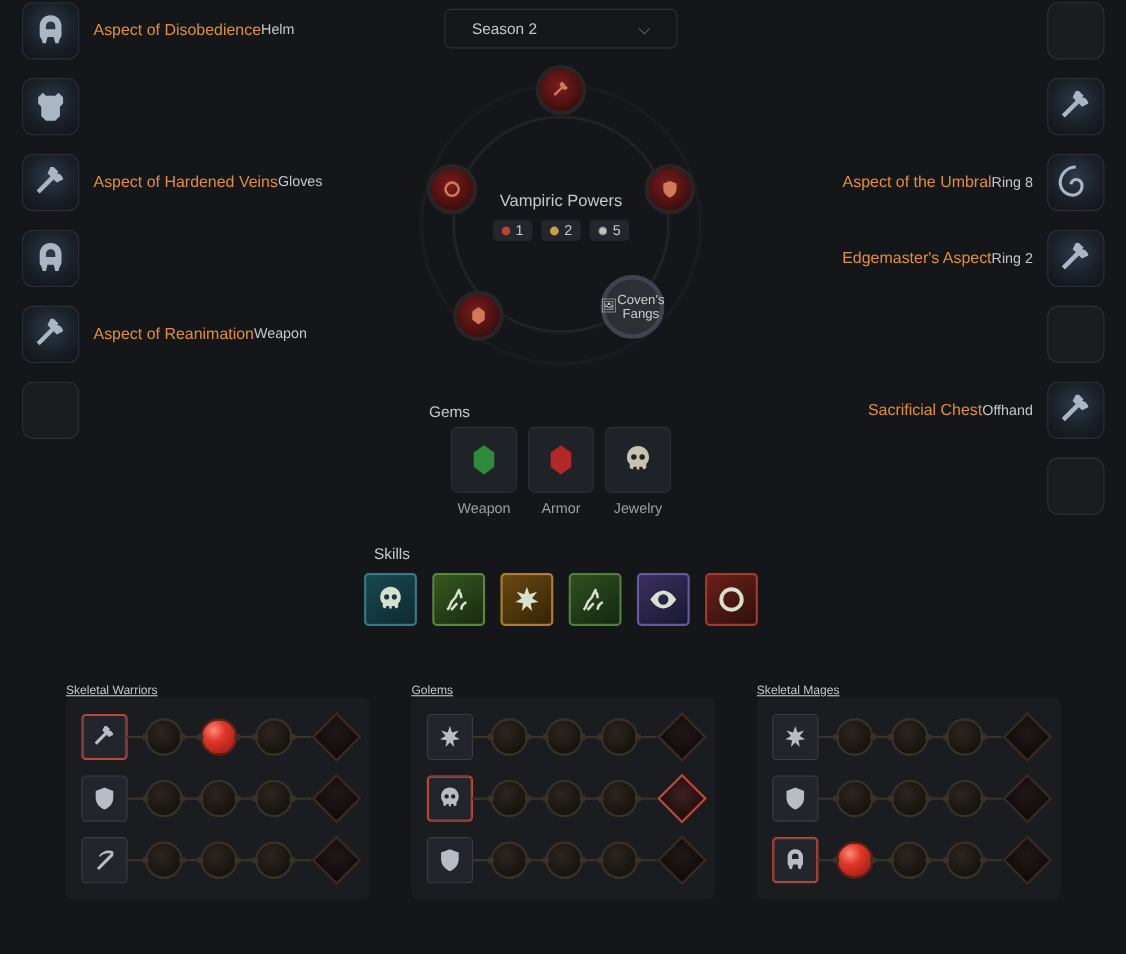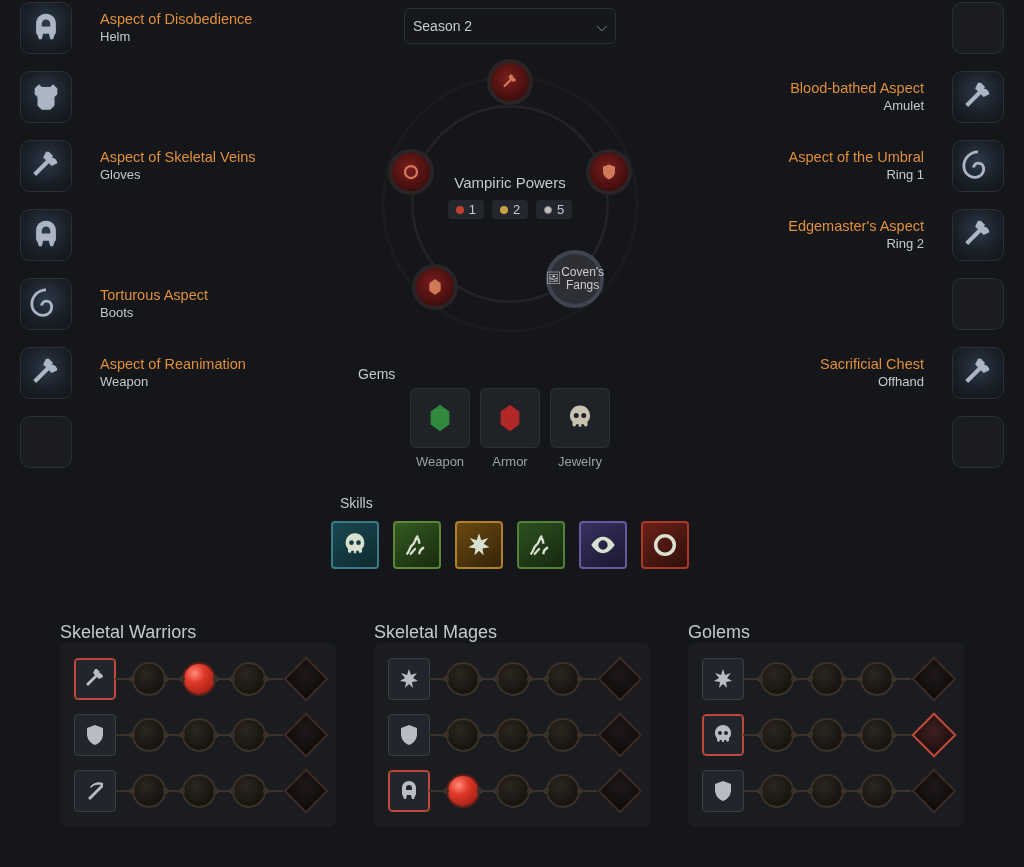--- a/index.html
+++ b/index.html
@@ -36,35 +36,35 @@
     width: 52px; height: 52px;
     border: 1px solid var(--border);
     border-radius: 10px;
     background: radial-gradient(circle at 50% 40%, #2c3a4a 0%, #1a2028 55%, #10141a 100%);
     display: flex; align-items: center; justify-content: center;
     color: #aab6c4;
     flex-shrink: 0;
   }
   .slot-icon.empty { background: var(--panel); }
   .slot-icon svg { width: 34px; height: 34px; }
-  .slot-text { margin: 0 28px; display: flex; flex-direction: column; }
+  .slot-text { margin: 0 13px; display: flex; }
   .slot-col.right .slot-text { align-items: flex-end; text-align: right; }
   .aspect-name { color: var(--orange); font-weight: 500; line-height: 1.25; font-size: 14.5px; }
   .slot-name { color: var(--text); font-size: 13px; line-height: 1.3; }
 
   .center-col { position: absolute; left: 330px; width: 360px; top: 0; }
 
   .season-sel {
     width: 212px; height: 36px;
     margin: 8px auto 10px auto;
     border: 1px solid var(--border);
     border-radius: 6px;
     background: #15171b;
     display: flex; align-items: center; justify-content: space-between;
-    padding: 0 8px;
+    padding: 0 24px;
     color: var(--text);
     cursor: pointer;
   }
   .season-sel .chev { color: #7b8088; }
 
   .vamp-area { position: relative; height: 300px; text-decoration: underline; }
   .vamp-ring {
     position: absolute;
     left: 50%; top: 50%;
     width: 280px; height: 280px;
@@ -93,21 +93,21 @@
     color: #d07a5a;
   }
   .vamp-node svg { width: 18px; height: 18px; }
   .vamp-node.n1 { left: 157px; top: 5px; }
   .vamp-node.n2 { left: 58px;  top: 95px; }
   .vamp-node.n3 { left: 256px; top: 95px; }
   .vamp-node.n4 { left: 82px;  top: 210px; }
   .vamp-node.n5 { left: 216px; top: 196px; background:#2d2f34; border-color:#414450; color:#ccc; border-radius:50%; padding:4px; font-size:12px; line-height:1.1; text-align:center; width:58px; height:58px;}
 
   .gems-area { margin-top: 12px; }
-  .gems-title { color: var(--text); margin-left: 28px; margin-bottom: 6px; }
+  .gems-title { color: var(--text); margin-left: 60px; margin-bottom: 6px; }
   .gems-row { display: flex; gap: 10px; justify-content: center; }
   .gem-slot { width: 60px; text-align: center; }
   .gem-box {
     width: 60px; height: 60px; border-radius: 6px;
     background: #1f2227; border: 1px solid var(--border);
     display: flex; align-items: center; justify-content: center;
   }
   .gem { width: 30px; height: 30px; }
   .gem-lbl { color: var(--muted); font-size: 13px; margin-top: 6px; }
 
@@ -122,21 +122,21 @@
   .skill svg { width: 28px; height: 28px; }
   .sk-teal   { background: linear-gradient(145deg,#1a4850,#0e2a30); border:2px solid #3a7a88; }
   .sk-green1 { background: linear-gradient(145deg,#355a20,#182a10); border:2px solid #5a8838; }
   .sk-yellow { background: linear-gradient(145deg,#6a4810,#352408); border:2px solid #b08028; }
   .sk-green2 { background: linear-gradient(145deg,#2e5020,#152810); border:2px solid #528038; }
   .sk-purple { background: linear-gradient(145deg,#3a3060,#1a1830); border:2px solid #6858a0; }
   .sk-red    { background: linear-gradient(145deg,#6a2018,#30100c); border:2px solid #a83828; }
 
   .bottom { position: absolute; left: 0; right: 0; top: 622px; display: flex; justify-content: center; gap: 38px; }
   .army-col { }
-  .army-title { color: var(--text); font-size: 18px; }
+  .army-title { color: var(--text); font-size: 11px; text-decoration: underline; }
   .army-panel { background: #1a1c20; padding: 12px 14px; border-radius: 6px; }
   .army-row { display: flex; align-items: center; height: 48px; margin-bottom: 8px; }
   .army-row:last-child { margin-bottom: 0; }
   .army-icon {
     width: 42px; height: 42px; border-radius: 4px;
     border: 1px solid #3a3d44; background: #22252b;
     display: flex; align-items: center; justify-content: center;
     color: #b8bdc5;
   }
   .army-icon svg { width: 24px; height: 24px; }
@@ -232,40 +232,29 @@
         </svg>
       </div>
     </div>
     <div class="slot-row">
       <div class="slot-icon">
         <svg>
           <use href="#ic-axe"></use>
         </svg>
       </div>
       <div class="slot-text">
-        <div class="aspect-name">Aspect of Skeletal Veins</div>
+        <div class="aspect-name">Aspect of Hardened Veins</div>
         <div class="slot-name">Gloves</div>
       </div>
     </div>
     <div class="slot-row">
       <div class="slot-icon">
         <svg>
           <use href="#ic-helm"></use>
         </svg>
-      </div>
-    </div>
-    <div class="slot-row">
-      <div class="slot-icon">
-        <svg>
-          <use href="#ic-swirl"></use>
-        </svg>
-      </div>
-      <div class="slot-text">
-        <div class="aspect-name">Torturous Aspect</div>
-        <div class="slot-name">Boots</div>
       </div>
     </div>
     <div class="slot-row">
       <div class="slot-icon">
         <svg>
           <use href="#ic-axe"></use>
         </svg>
       </div>
       <div class="slot-text">
         <div class="aspect-name">Aspect of Reanimation</div>
@@ -282,34 +271,30 @@
     <div class="slot-row">
       <div class="slot-icon empty"></div>
       <div class="slot-text"></div>
     </div>
     <div class="slot-row">
       <div class="slot-icon">
         <svg>
           <use href="#ic-axe"></use>
         </svg>
       </div>
-      <div class="slot-text">
-        <div class="aspect-name">Blood-bathed Aspect</div>
-        <div class="slot-name">Amulet</div>
-      </div>
     </div>
     <div class="slot-row">
       <div class="slot-icon">
         <svg>
           <use href="#ic-swirl"></use>
         </svg>
       </div>
       <div class="slot-text">
         <div class="aspect-name">Aspect of the Umbral</div>
-        <div class="slot-name">Ring 1</div>
+        <div class="slot-name">Ring 8</div>
       </div>
     </div>
     <div class="slot-row">
       <div class="slot-icon">
         <svg>
           <use href="#ic-axe"></use>
         </svg>
       </div>
       <div class="slot-text">
         <div class="aspect-name">Edgemaster's Aspect</div>
@@ -486,20 +471,70 @@
           <div class="conn"></div>
           <div class="orb"></div>
           <div class="conn"></div>
           <div class="orb"></div>
           <div class="conn"></div>
           <div class="diamond"></div>
         </div>
       </div>
     </div>
     <div class="army-col">
+      <div class="army-title">Golems</div>
+      <div class="army-panel">
+        <div class="army-row">
+          <div class="army-icon">
+            <svg>
+              <use href="#ic-burst"></use>
+            </svg>
+          </div>
+          <div class="conn"></div>
+          <div class="orb"></div>
+          <div class="conn"></div>
+          <div class="orb"></div>
+          <div class="conn"></div>
+          <div class="orb"></div>
+          <div class="conn"></div>
+          <div class="diamond"></div>
+        </div>
+        <div class="army-row">
+          <div class="army-icon sel">
+            <svg>
+              <use href="#ic-skull"></use>
+            </svg>
+          </div>
+          <div class="conn"></div>
+          <div class="orb"></div>
+          <div class="conn"></div>
+          <div class="orb"></div>
+          <div class="conn"></div>
+          <div class="orb"></div>
+          <div class="conn"></div>
+          <div class="diamond sel"></div>
+        </div>
+        <div class="army-row">
+          <div class="army-icon">
+            <svg>
+              <use href="#ic-shield"></use>
+            </svg>
+          </div>
+          <div class="conn"></div>
+          <div class="orb"></div>
+          <div class="conn"></div>
+          <div class="orb"></div>
+          <div class="conn"></div>
+          <div class="orb"></div>
+          <div class="conn"></div>
+          <div class="diamond"></div>
+        </div>
+      </div>
+    </div>
+    <div class="army-col">
       <div class="army-title">Skeletal Mages</div>
       <div class="army-panel">
         <div class="army-row">
           <div class="army-icon">
             <svg>
               <use href="#ic-burst"></use>
             </svg>
           </div>
           <div class="conn"></div>
           <div class="orb"></div>
@@ -535,63 +570,13 @@
           <div class="orb filled"></div>
           <div class="conn"></div>
           <div class="orb"></div>
           <div class="conn"></div>
           <div class="orb"></div>
           <div class="conn"></div>
           <div class="diamond"></div>
         </div>
       </div>
     </div>
-    <div class="army-col">
-      <div class="army-title">Golems</div>
-      <div class="army-panel">
-        <div class="army-row">
-          <div class="army-icon">
-            <svg>
-              <use href="#ic-burst"></use>
-            </svg>
-          </div>
-          <div class="conn"></div>
-          <div class="orb"></div>
-          <div class="conn"></div>
-          <div class="orb"></div>
-          <div class="conn"></div>
-          <div class="orb"></div>
-          <div class="conn"></div>
-          <div class="diamond"></div>
-        </div>
-        <div class="army-row">
-          <div class="army-icon sel">
-            <svg>
-              <use href="#ic-skull"></use>
-            </svg>
-          </div>
-          <div class="conn"></div>
-          <div class="orb"></div>
-          <div class="conn"></div>
-          <div class="orb"></div>
-          <div class="conn"></div>
-          <div class="orb"></div>
-          <div class="conn"></div>
-          <div class="diamond sel"></div>
-        </div>
-        <div class="army-row">
-          <div class="army-icon">
-            <svg>
-              <use href="#ic-shield"></use>
-            </svg>
-          </div>
-          <div class="conn"></div>
-          <div class="orb"></div>
-          <div class="conn"></div>
-          <div class="orb"></div>
-          <div class="conn"></div>
-          <div class="orb"></div>
-          <div class="conn"></div>
-          <div class="diamond"></div>
-        </div>
-      </div>
-    </div>
   </div>
 
 </body></html>

